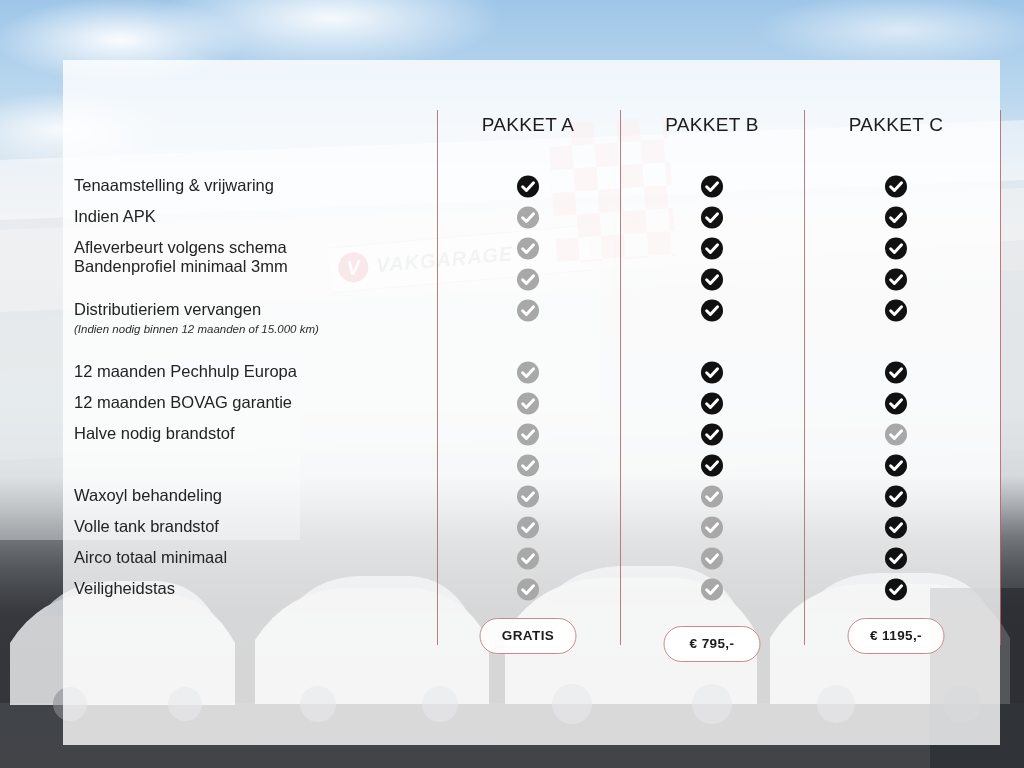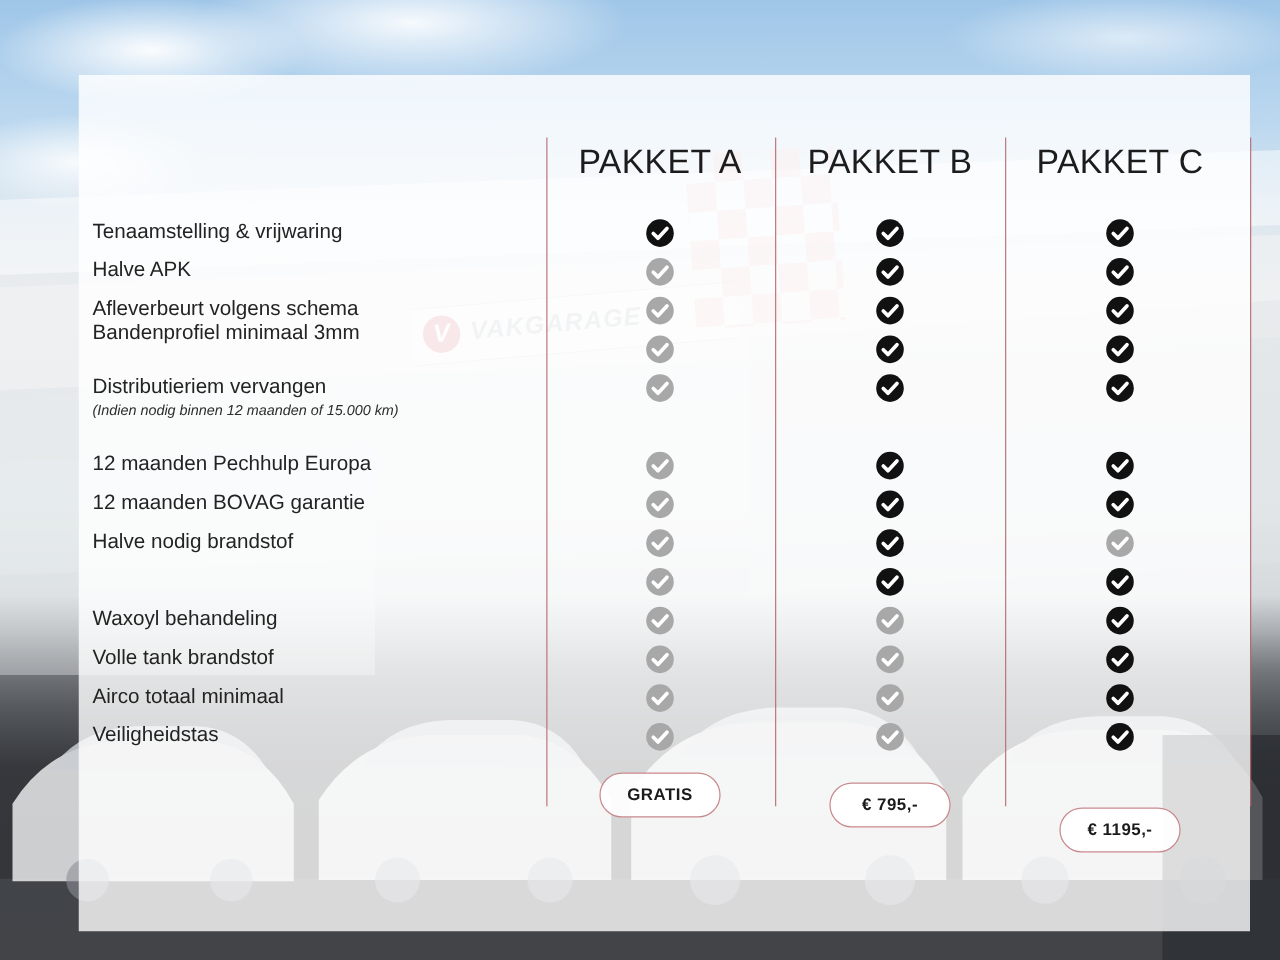--- a/index.html
+++ b/index.html
@@ -104,21 +104,21 @@
     top: 50px;          
     height: 535px;      
     width: 1px;
     background: #b4666c;
     opacity: .85;
   }
 
   .col-head {
     position: absolute;
     top: 54px;
-    font-size: 27px;
+    font-size: 19px;
     color: #1c1c1c;
     letter-spacing: .3px;
     white-space: nowrap;
     text-align: center;
     transform: translateX(-50%);
   }
 
   .feat {
     position: absolute;
     left: 11px;
@@ -227,21 +227,21 @@
           <circle cx="12" cy="12" r="11.5" fill="#111111"></circle>
           <path d="M6.4 12.3 L10.3 16.2 L17.8 8.1" fill="none" stroke="#ffffff" stroke-width="3.1" stroke-linecap="round" stroke-linejoin="round"></path>
         </svg>
       </div>
       <div class="mark" style="left: 833px; top: 115px;">
         <svg viewBox="0 0 24 24" aria-hidden="true">
           <circle cx="12" cy="12" r="11.5" fill="#111111"></circle>
           <path d="M6.4 12.3 L10.3 16.2 L17.8 8.1" fill="none" stroke="#ffffff" stroke-width="3.1" stroke-linecap="round" stroke-linejoin="round"></path>
         </svg>
       </div>
-      <div class="feat" style="top: 148px;"><span>Halve APK</span></div>
+      <div class="feat" style="top: 148px;"><span>Indien APK</span></div>
       <div class="mark" style="left: 465px; top: 146px;">
         <svg viewBox="0 0 24 24" aria-hidden="true">
           <circle cx="12" cy="12" r="11.5" fill="#a8a8a8"></circle>
           <path d="M6.4 12.3 L10.3 16.2 L17.8 8.1" fill="none" stroke="#ffffff" stroke-width="3.1" stroke-linecap="round" stroke-linejoin="round"></path>
         </svg>
       </div>
       <div class="mark" style="left: 649px; top: 146px;">
         <svg viewBox="0 0 24 24" aria-hidden="true">
           <circle cx="12" cy="12" r="11.5" fill="#111111"></circle>
           <path d="M6.4 12.3 L10.3 16.2 L17.8 8.1" fill="none" stroke="#ffffff" stroke-width="3.1" stroke-linecap="round" stroke-linejoin="round"></path>
@@ -456,15 +456,15 @@
         </svg>
       </div>
       <div class="mark" style="left: 833px; top: 518px;">
         <svg viewBox="0 0 24 24" aria-hidden="true">
           <circle cx="12" cy="12" r="11.5" fill="#111111"></circle>
           <path d="M6.4 12.3 L10.3 16.2 L17.8 8.1" fill="none" stroke="#ffffff" stroke-width="3.1" stroke-linecap="round" stroke-linejoin="round"></path>
         </svg>
       </div>
       <div class="price" style="left: 465px; top: 558px; width: 97px;">GRATIS</div>
       <div class="price" style="left: 649px; top: 558px; width: 97px; margin-top: 8px;">€ 795,-</div>
-      <div class="price" style="left: 833px; top: 586px; width: 97px;">€ 1195,-</div>
+      <div class="price" style="left: 833px; top: 558px; width: 97px;">€ 1195,-</div>
     </div>
 </div>
 
 </body></html>

